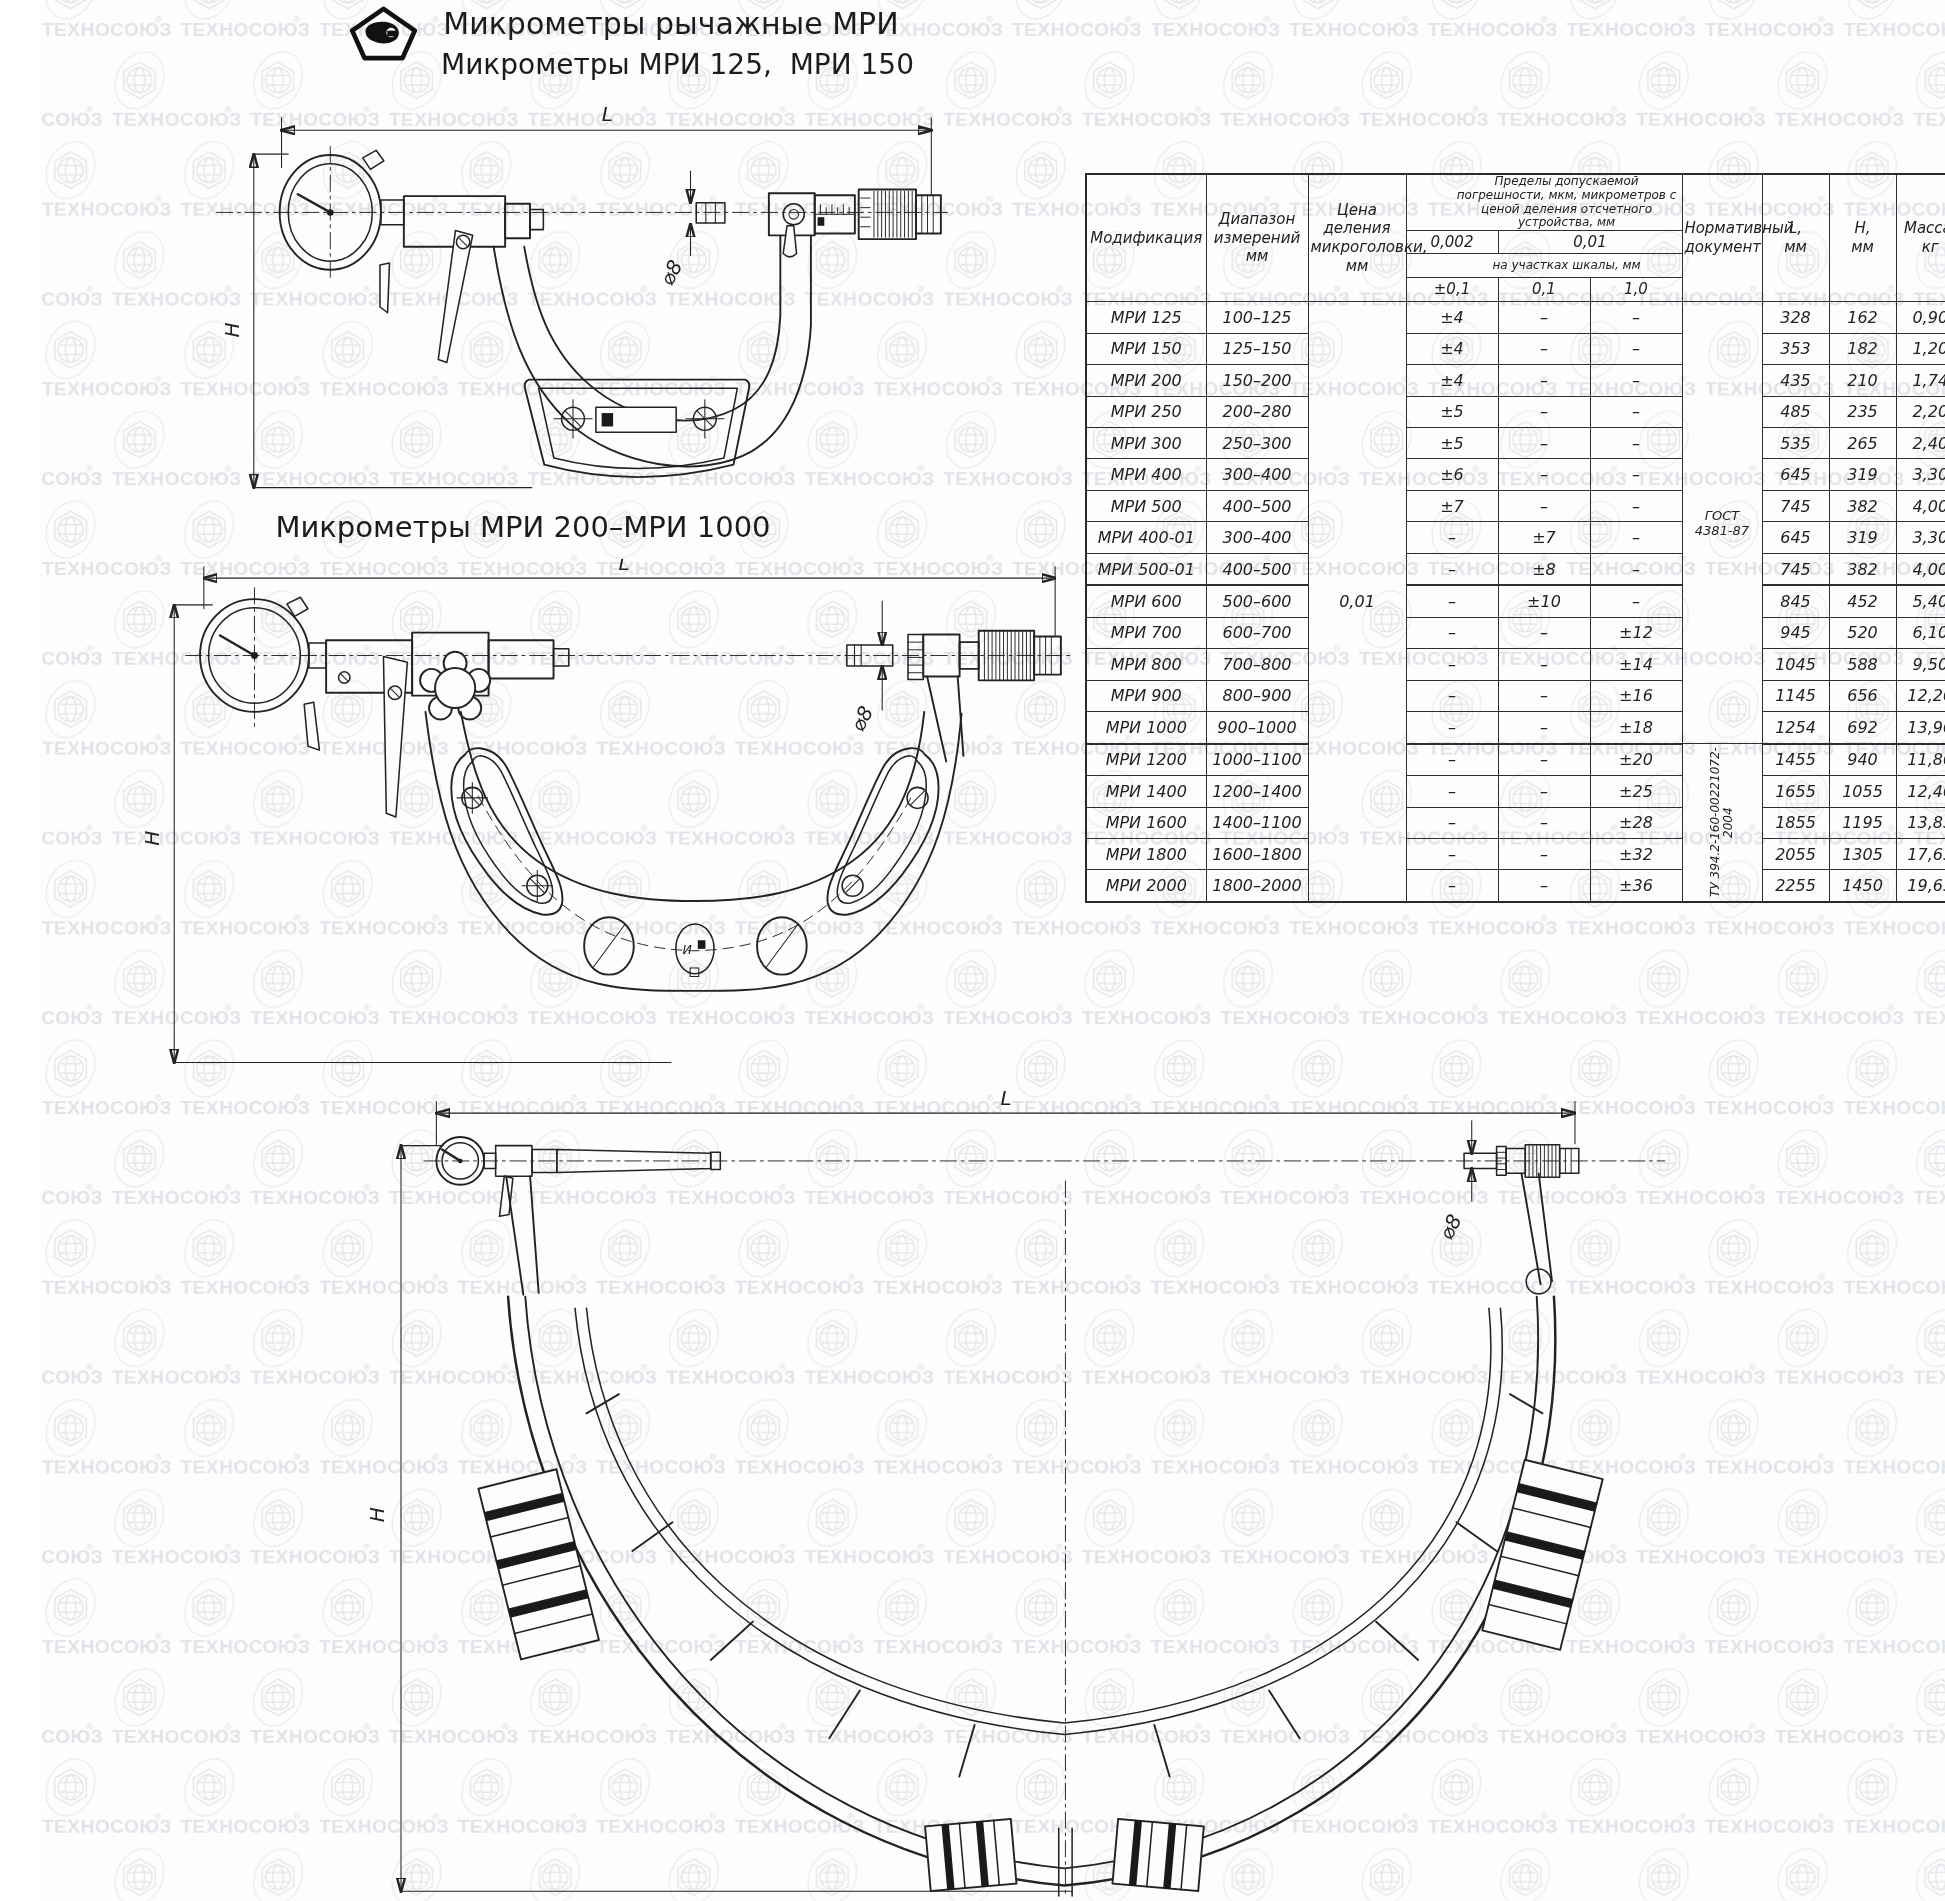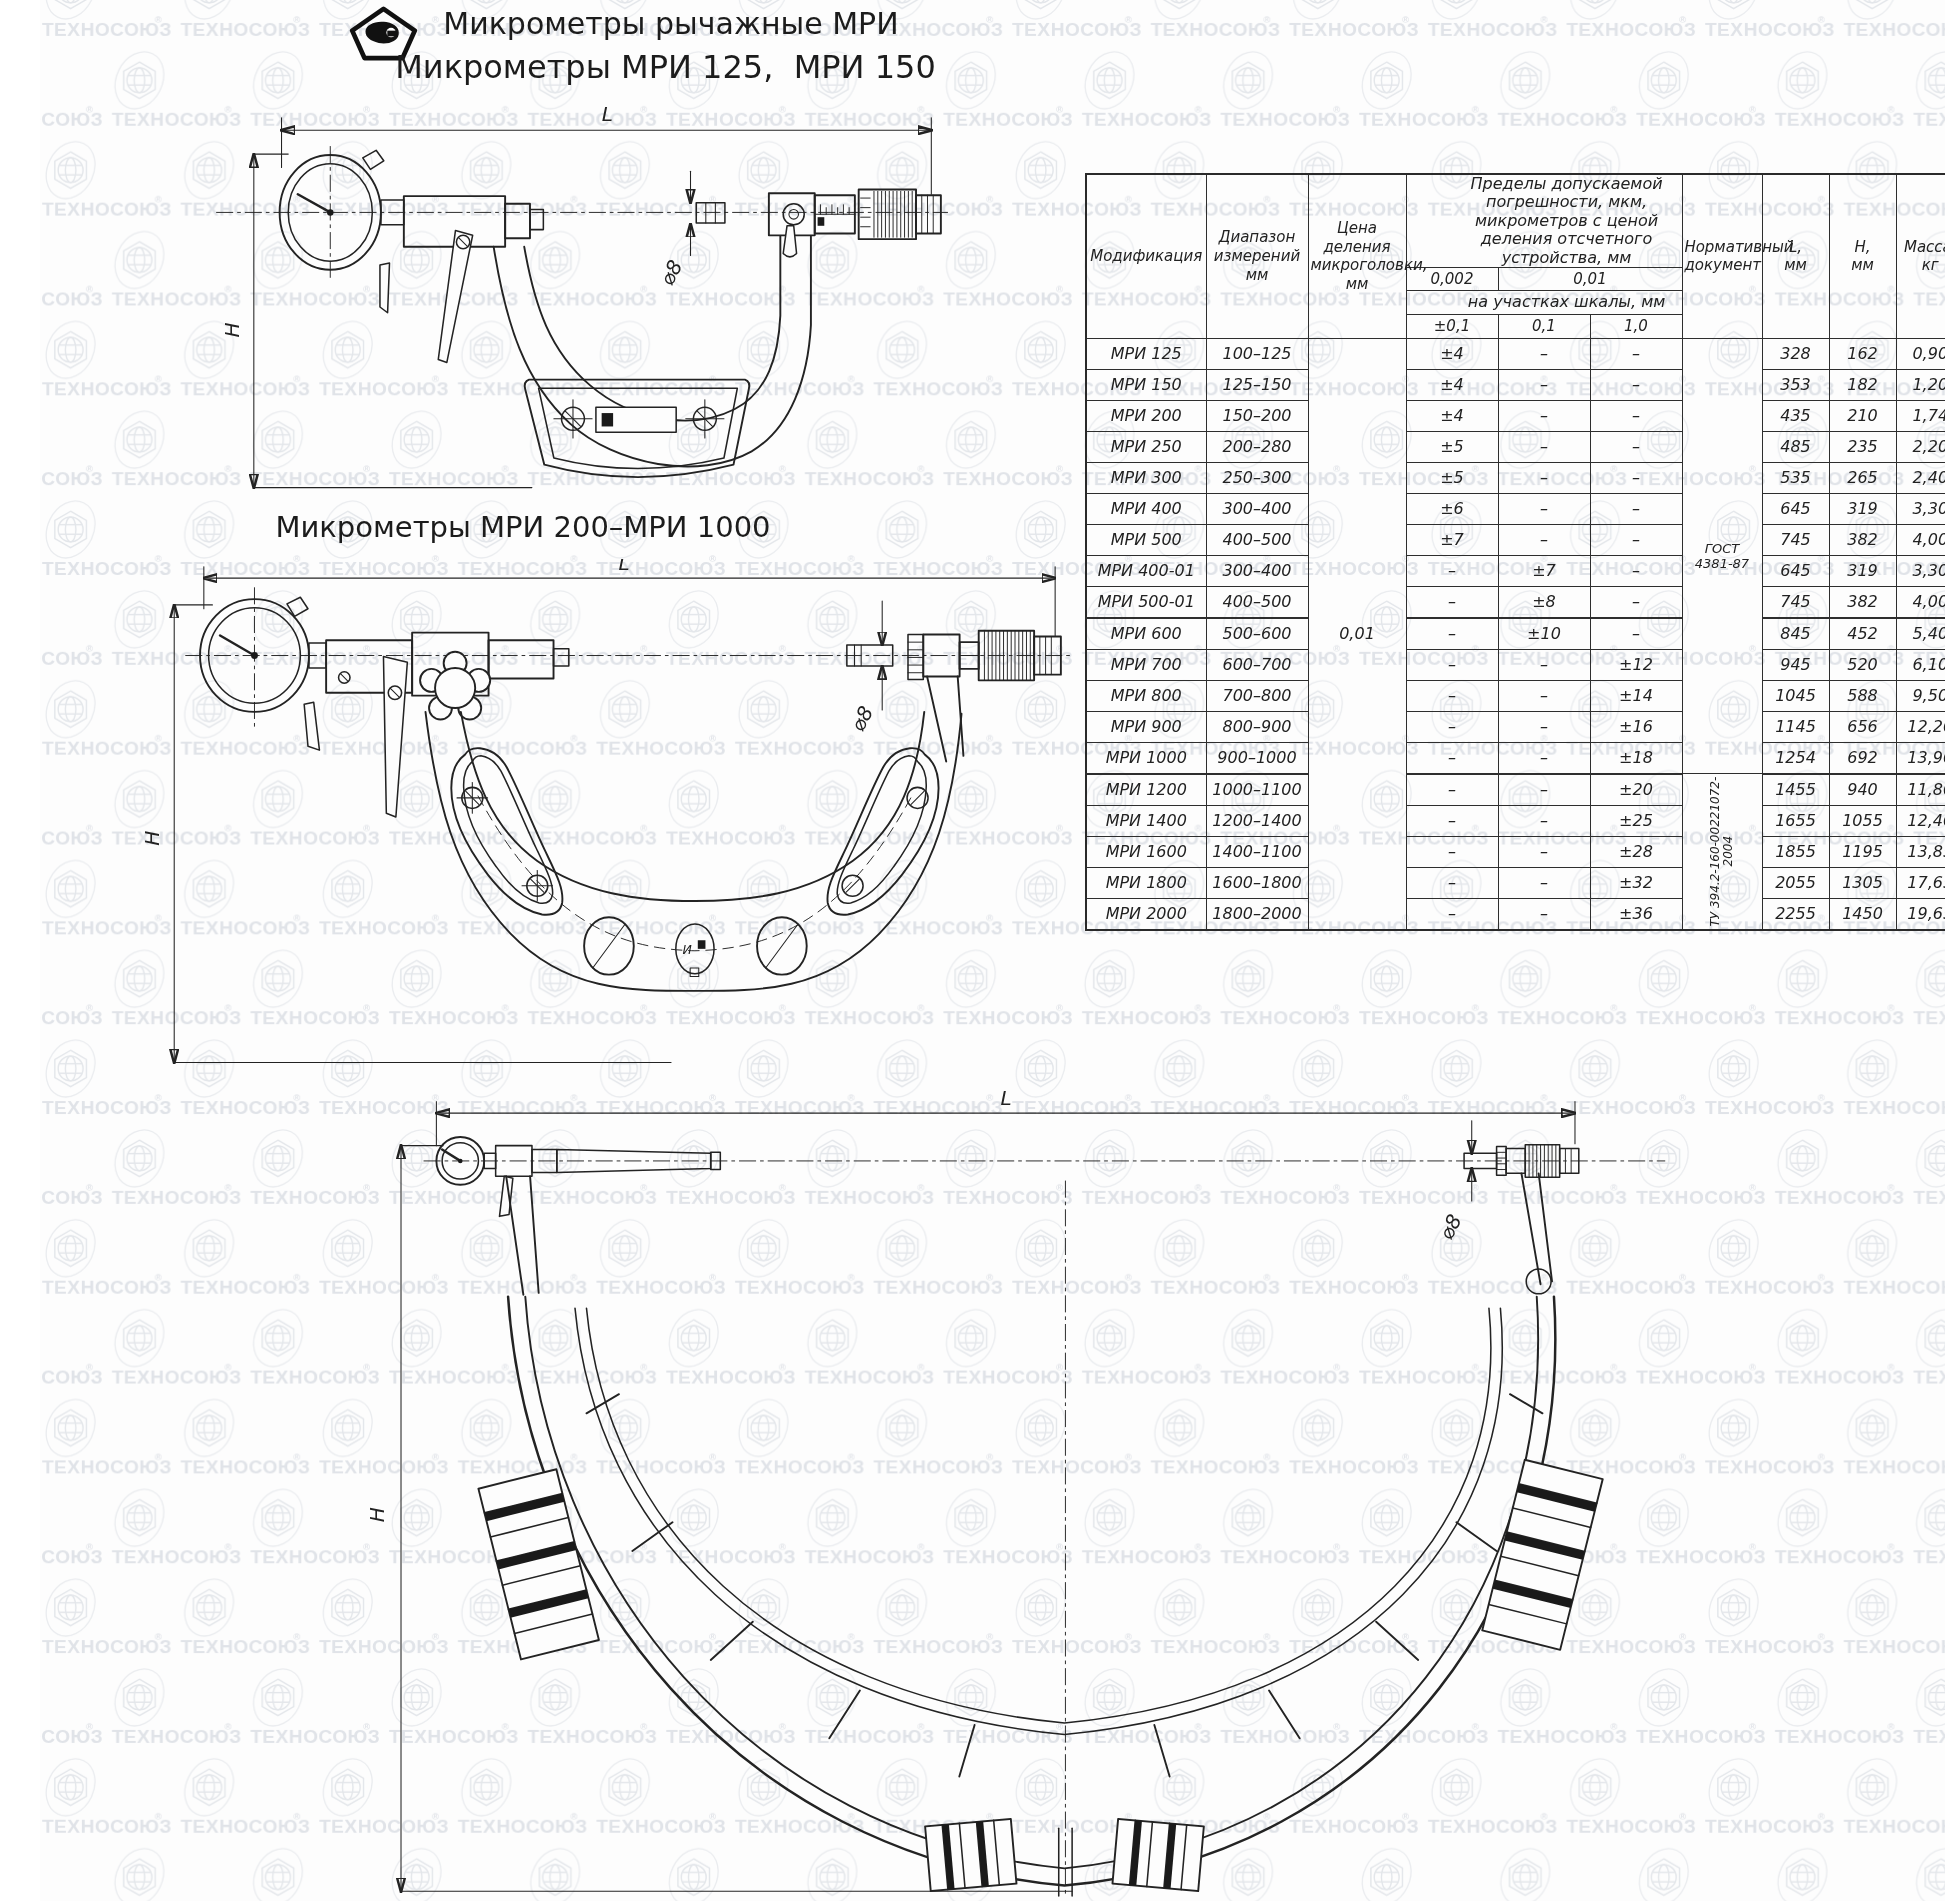--- a/index.html
+++ b/index.html
@@ -7,21 +7,21 @@
         font-family:"DejaVu Sans",sans-serif;color:#1d1d1d;margin-left:40px;}
   
   #wm{position:absolute;left:0;top:0;z-index:0;}
   .wmt{fill:#e0e3e8;font:700 20px "Liberation Sans",sans-serif;letter-spacing:.5px;}
   .wmr{fill:#e0e3e8;font:700 10px "Liberation Sans",sans-serif;}
   .wmg{stroke:#e3e6ea;fill:none;stroke-width:1.5;}
   .wms{stroke:#eaecef;fill:none;stroke-width:1.4;}
   
   .ttl{position:absolute;z-index:2;text-align:center;color:#1c1c1c;white-space:nowrap;}
   #title1{left:287px;top:5.7px;width:688px;font-size:30px;}
-  #subtitle{left:229px;top:48px;width:793px;font-size:32px;white-space:pre;}
+  #subtitle{left:241px;top:48px;width:793px;font-size:28px;white-space:pre;}
   #title2{left:139px;top:510px;width:688px;font-size:29px;}
   #title3{left:665px;top:1042px;width:688px;font-size:29px;}
   #logo{position:absolute;left:308px;top:5.7px;z-index:2;}
   
   .draw{position:absolute;z-index:1;}
   .draw line,.draw path,.draw rect,.draw ellipse,.draw circle,.draw polygon{
       stroke:#232323;fill:none;stroke-width:2;stroke-linecap:round;stroke-linejoin:round;}
   .draw .thin{stroke-width:1.1;}
   .draw .s1{stroke-width:1.6;}
   .draw .s3{stroke-width:2.6;}
@@ -32,21 +32,21 @@
   .draw .fb{fill:#1a1a1a;stroke:none;}
   .draw text{stroke:none;fill:#222;font:italic 21px "DejaVu Sans",sans-serif;}
   .draw .knurl{stroke-width:1;}
   
   #spec-table{position:absolute;left:1045px;top:173px;z-index:1;border-collapse:collapse;
       table-layout:fixed;width:879px;height:730px;background:transparent;}
   #spec-table th,#spec-table td{border:1.2px solid #2e2e2e;text-align:center;vertical-align:middle;
       font-style:italic;font-weight:400;padding:0 1.9px;color:#222;}
   #spec-table{border:2.9px solid #2a2a2a;}
   #spec-table th{font-size:15px;line-height:1.25;white-space:pre-line;}
-  #spec-table th.small{font-size:16px;line-height:1.15;padding-left:47px;}
+  #spec-table th.small{font-size:12px;line-height:1.15;padding-left:47px;}
   #spec-table td{font-size:16px;height:30px;}
   #spec-table td.c-doc1{font-size:13px;}
   #spec-table tr.group-end td{border-bottom-width:2.9px;}
   .vert{writing-mode:vertical-rl;transform:rotate(180deg);font-size:12px;line-height:1.1;
         margin:0 auto;font-style:italic;}
 </style>
 </head>
 <body>
 
 <div id="page">

